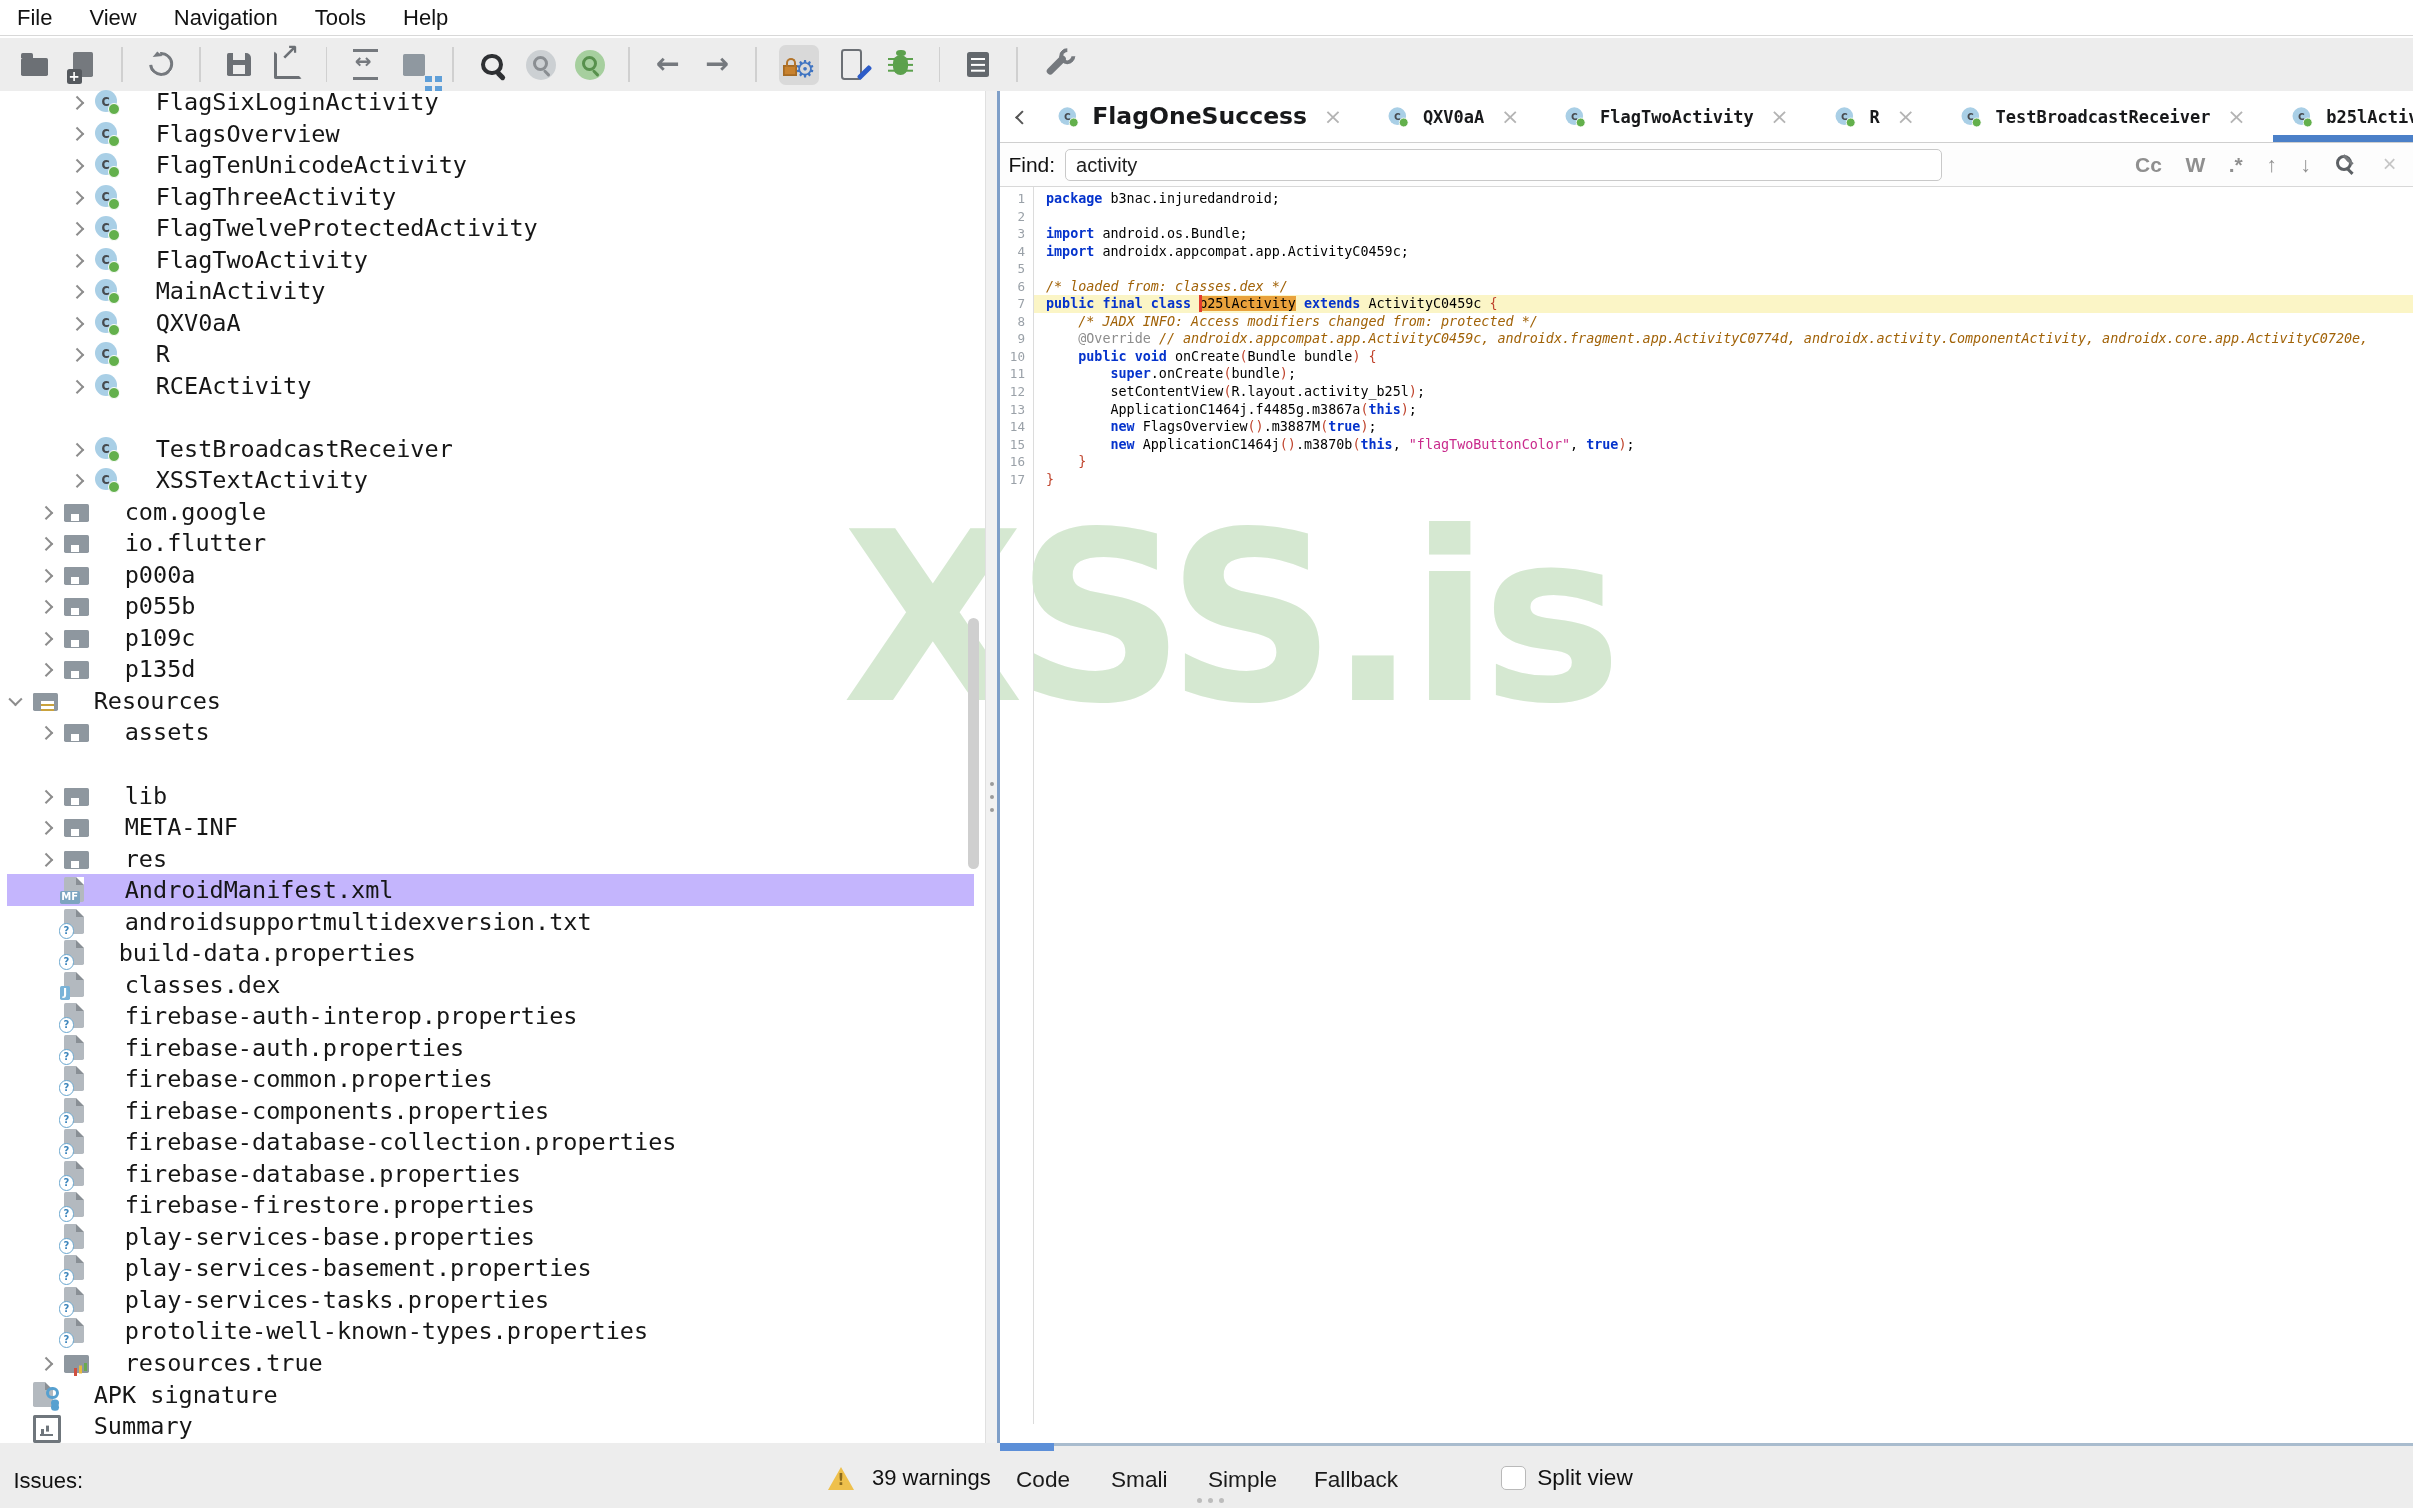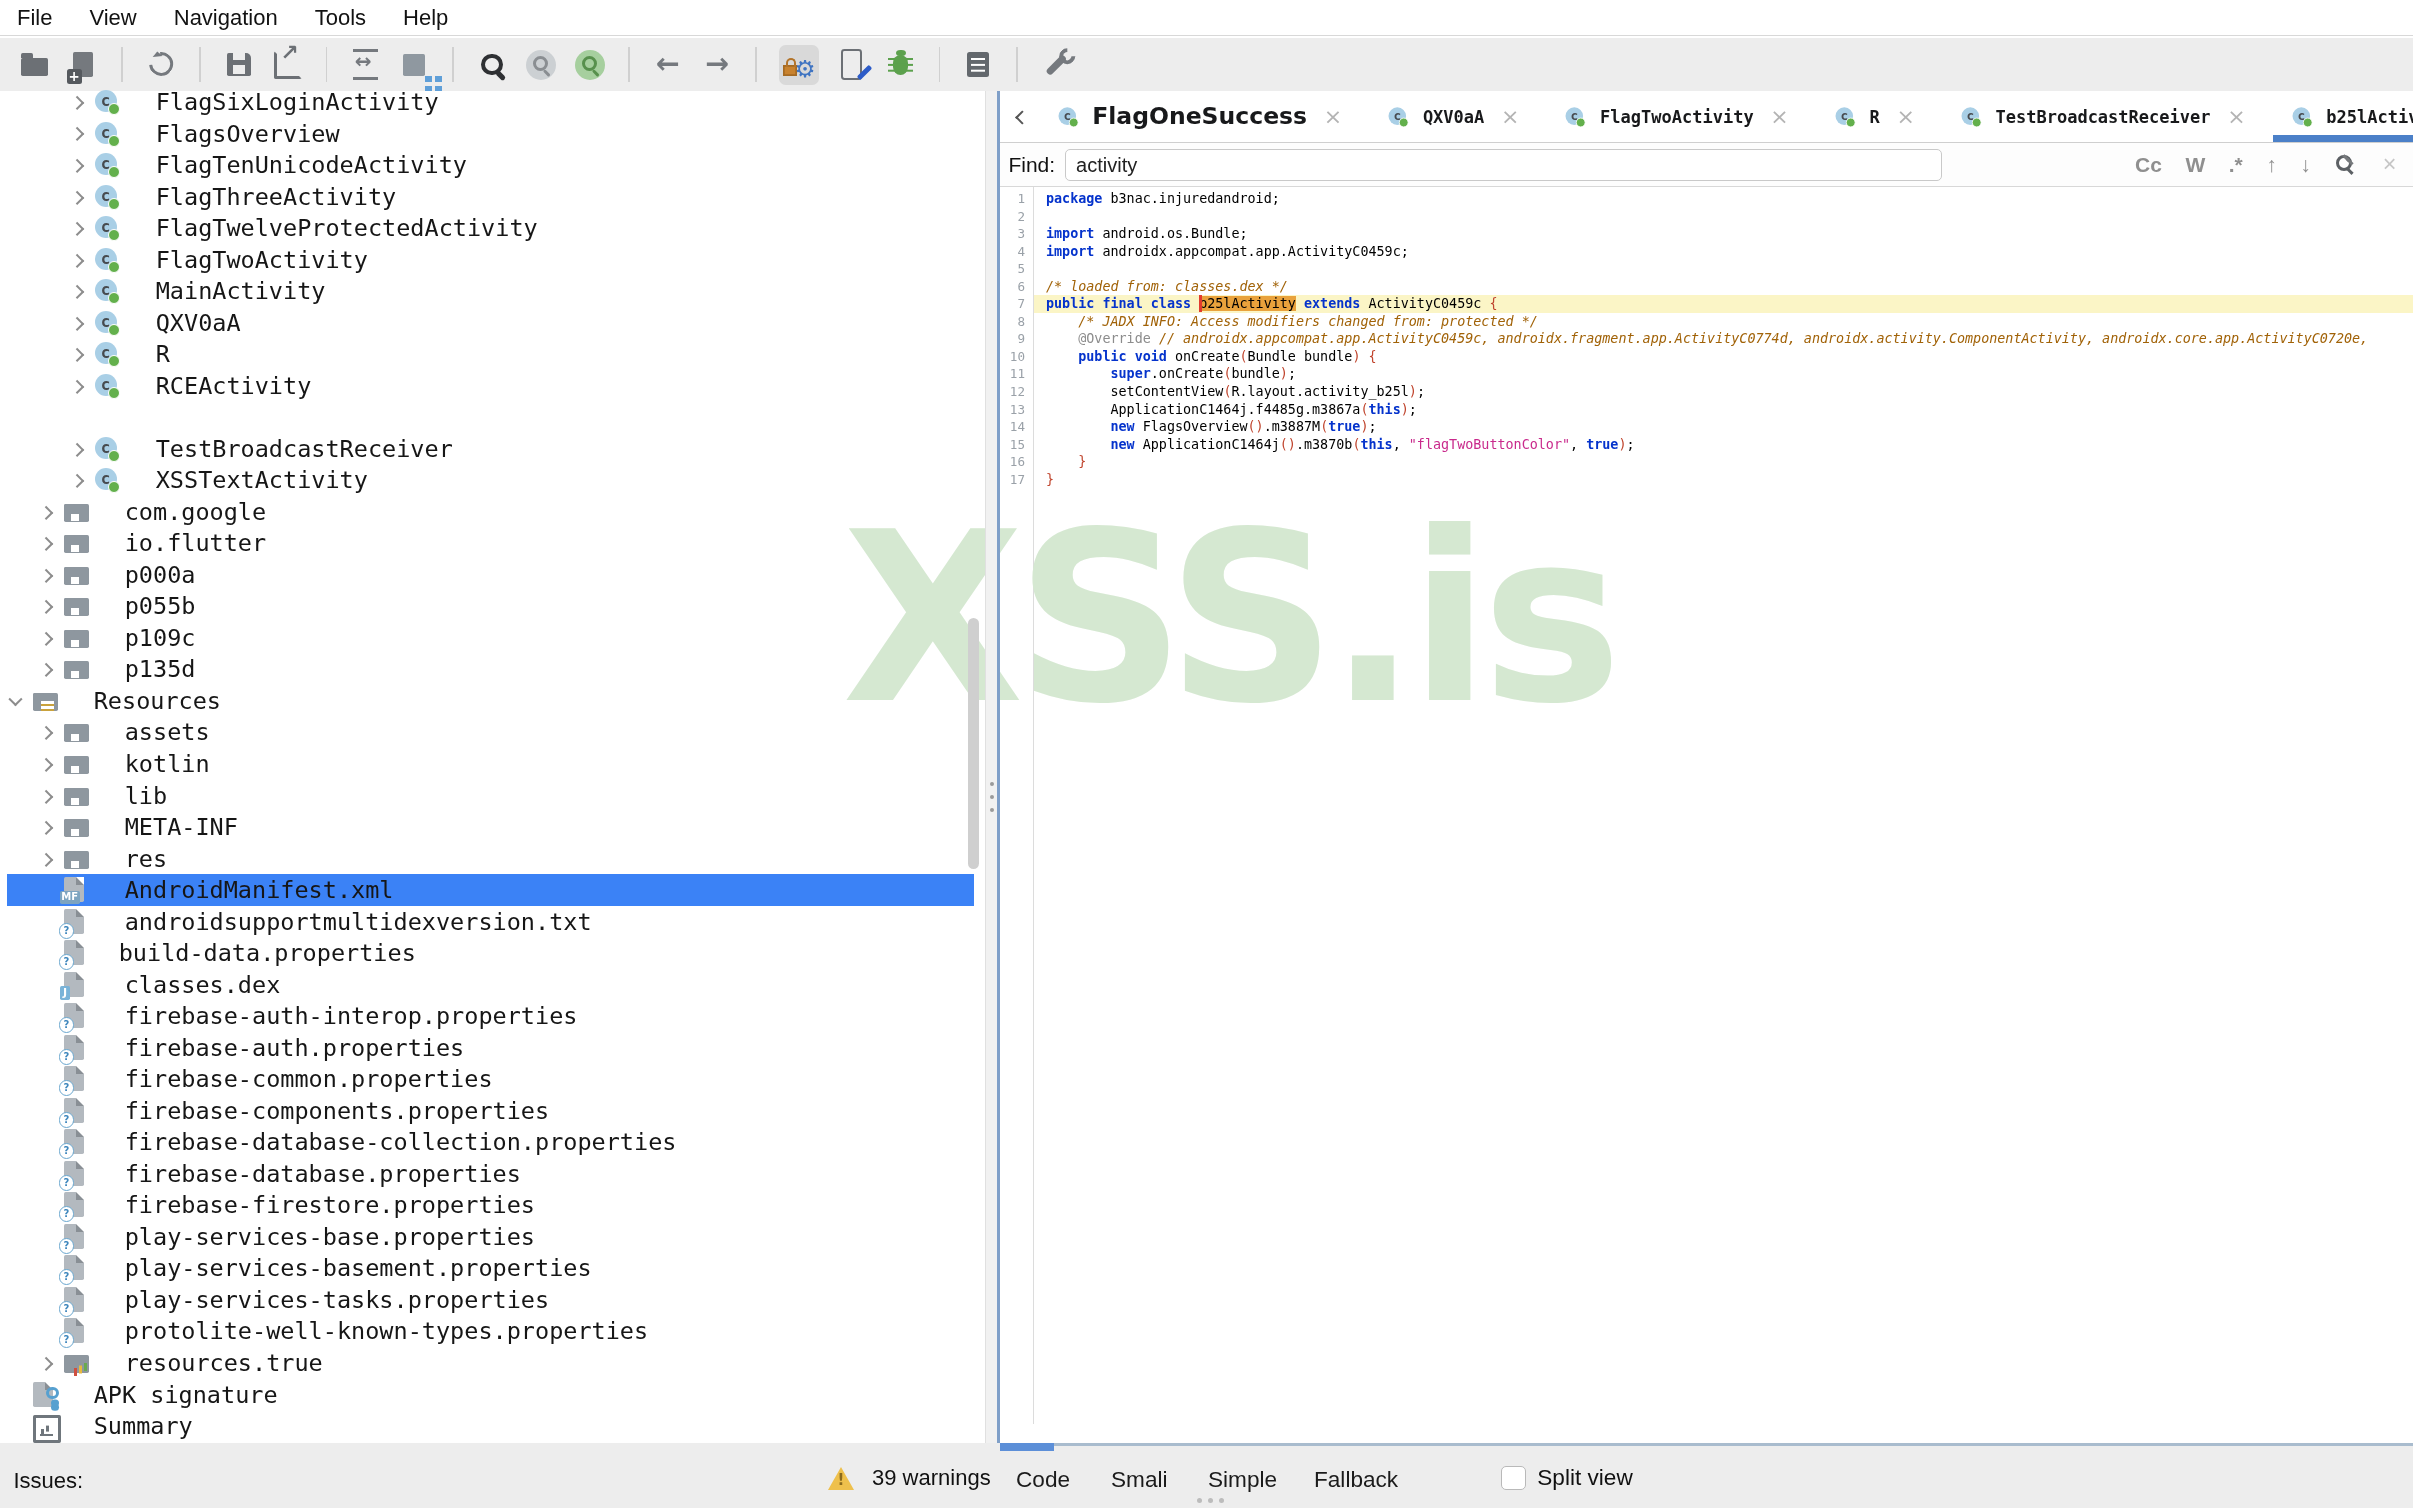--- a/index.html
+++ b/index.html
@@ -56,21 +56,21 @@
   .t-bug::after{content:"";position:absolute;left:-5px;top:3.4px;width:25px;height:2.5px;background:#5ca14d;
        box-shadow:0 5.9px 0 #5ca14d,0 11.7px 0 #5ca14d}
   .t-log{width:22px;height:25px;background:#63686d;border-radius:2.5px}
   .t-log::after{content:"";position:absolute;left:4.2px;top:5.9px;width:13.4px;height:2.5px;background:#fff;box-shadow:0 5.9px 0 #fff,0 11.7px 0 #fff}
   .t-wrench{width:6.7px;height:23.5px;background:#75797e;border-radius:3.4px;transform:rotate(45deg)}
   .t-wrench::before{content:"";position:absolute;left:-3.4px;top:-10px;width:8.4px;height:8.4px;border:4.2px solid #75797e;border-radius:50%;border-top-color:transparent}
 
   
   #treepanel{left:0;top:91px;width:985px;height:1359px;background:#fff;border-bottom:1.7px solid #c9c9c9;box-sizing:border-box}
   .trow{position:absolute;left:6.7px;width:967px;height:32px;font-family:"DejaVu Sans Mono",monospace;font-size:23.5px;color:#161616}
-  .trow.sel{background:#3b82f6}
+  .trow.sel{background:#c4b5fd}
   .chev{position:absolute;top:11.7px;width:8.4px;height:8.4px;border-right:2.5px solid #8d8d8d;border-top:2.5px solid #8d8d8d}
   .chev.r{transform:rotate(45deg)}
   .chev.d{transform:rotate(135deg);top:9.2px}
   .tic{position:absolute;top:3.4px;width:25px;height:25px}
   .tlabel{position:absolute;top:0;line-height:32px;white-space:pre}
   .ic-class{width:25px;height:25px}
   .ic-class::before{content:"c";position:absolute;left:0;top:0.8px;width:22px;height:22px;border-radius:50%;background:#a9cfe6;
        color:#474b4f;font:700 16px/22px "DejaVu Sans Mono",monospace;text-align:center}
   .ic-class::after{content:"";position:absolute;right:0;bottom:-0.8px;width:10px;height:10px;border-radius:50%;background:#63b04c;border:1.7px solid #fff}
   .ic-fold{width:25px;height:18.4px;background:#8e979f;border-radius:1.7px;margin-top:4.2px}
@@ -322,25 +322,20 @@
     </div>
     <div class="trow" style="top:594px">
       <span class="chev d" style="left:3.4px"></span>
       <span class="tic ic-fold ic-res" style="left:26px"></span>
       <span class="tlabel" style="left:87px">Resources</span>
     </div>
     <div class="trow" style="top:625px">
       <span class="chev r" style="left:34px"></span>
       <span class="tic ic-fold" style="left:57px"></span>
       <span class="tlabel" style="left:118px">assets</span>
-    </div>
-    <div class="trow" style="top:657px">
-      <span class="chev r" style="left:34px"></span>
-      <span class="tic ic-fold" style="left:57px"></span>
-      <span class="tlabel" style="left:118px">kotlin</span>
     </div>
     <div class="trow" style="top:689px">
       <span class="chev r" style="left:34px"></span>
       <span class="tic ic-fold" style="left:57px"></span>
       <span class="tlabel" style="left:118px">lib</span>
     </div>
     <div class="trow" style="top:720px">
       <span class="chev r" style="left:34px"></span>
       <span class="tic ic-fold" style="left:57px"></span>
       <span class="tlabel" style="left:118px">META-INF</span>

